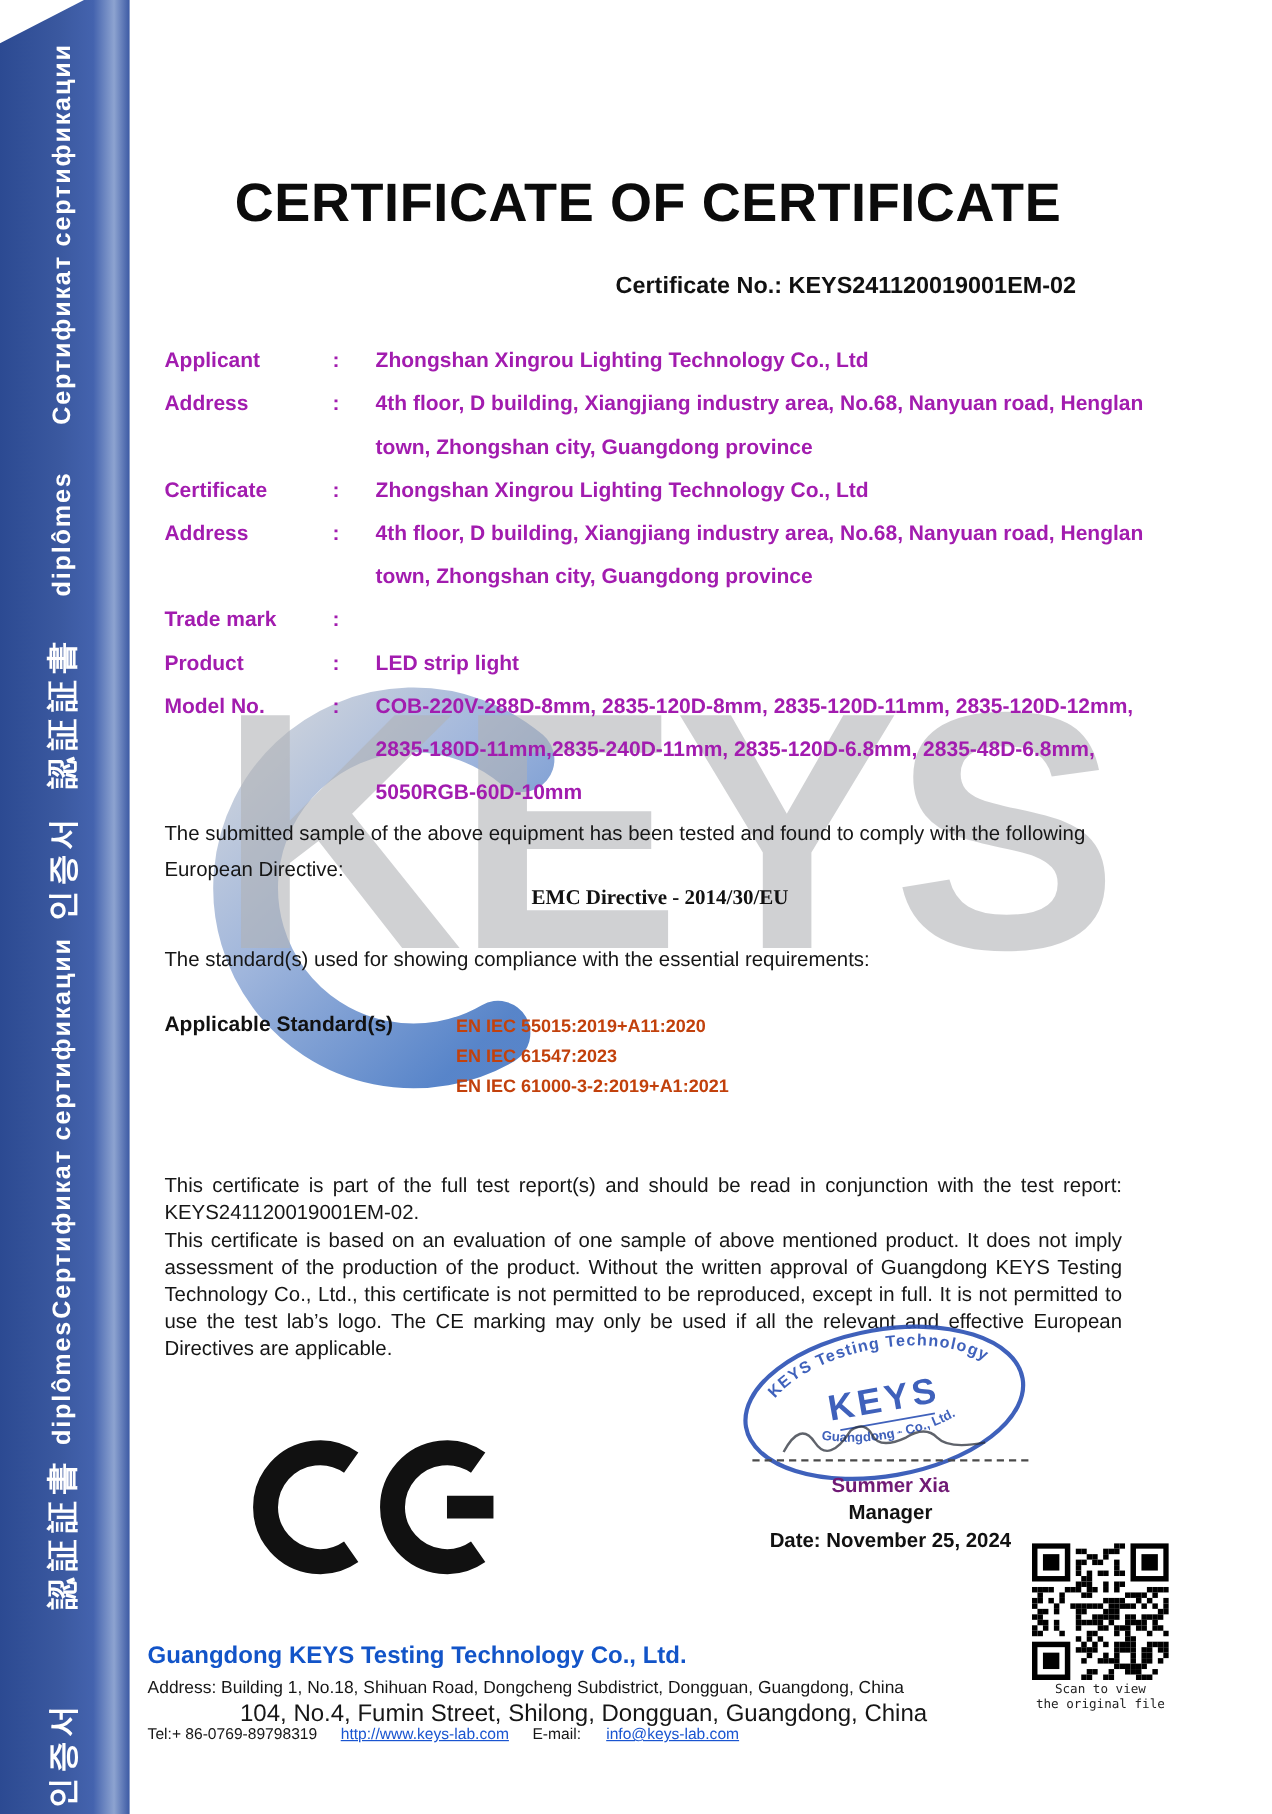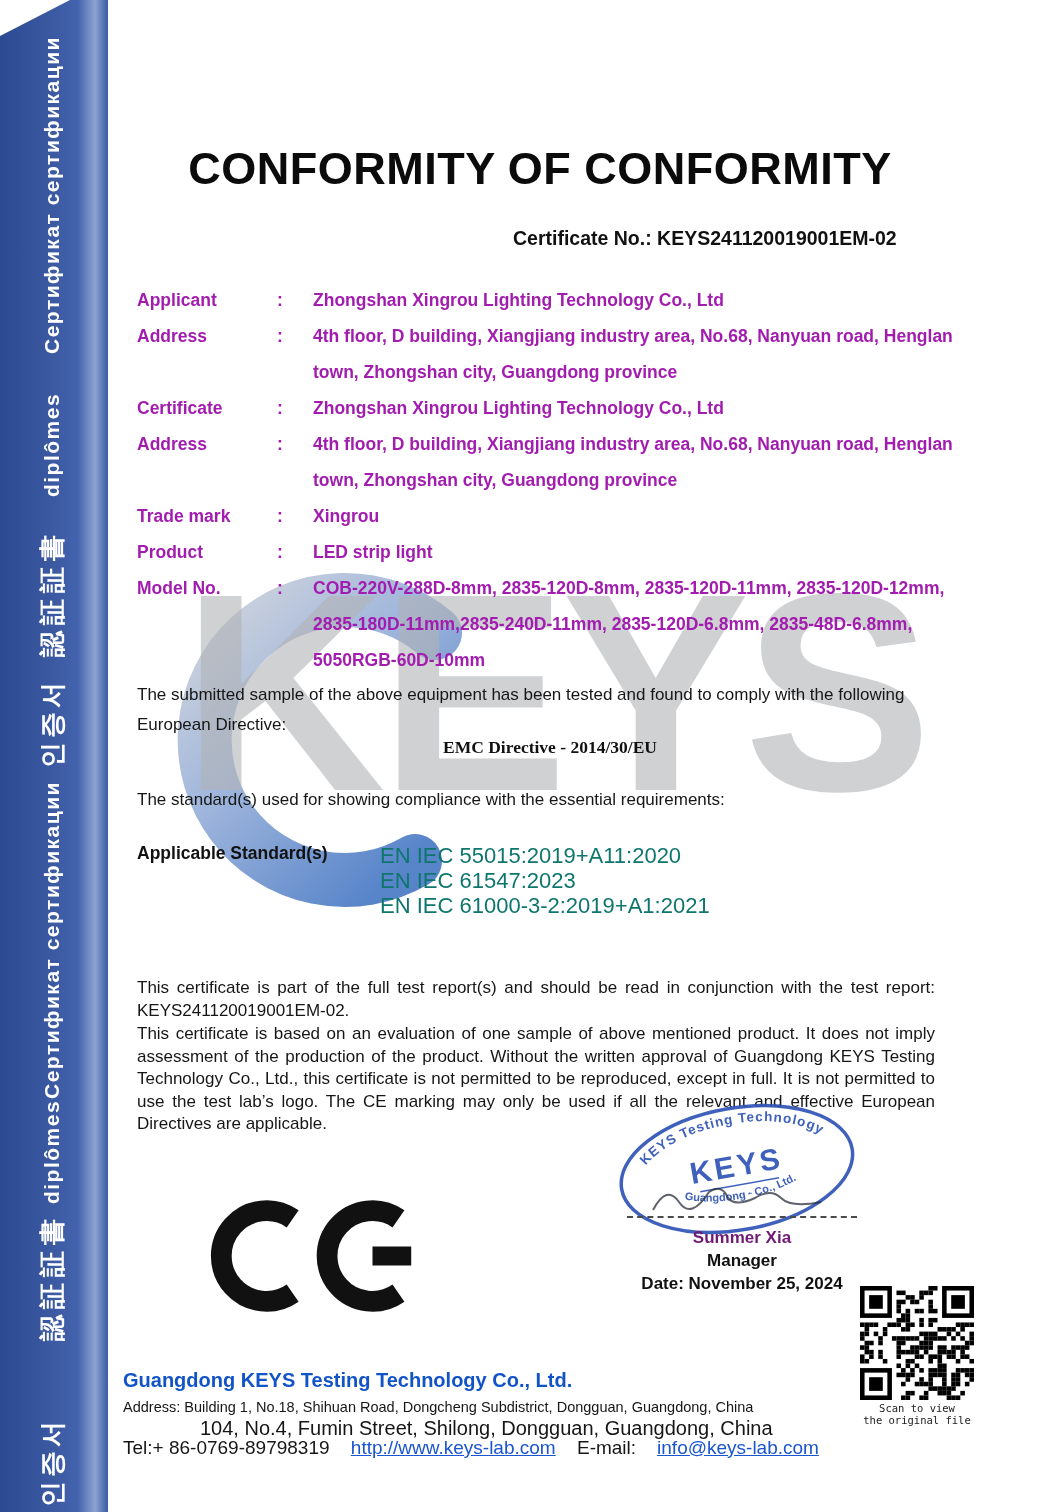--- a/index.html
+++ b/index.html
@@ -38,21 +38,21 @@
   .frow { display:grid; grid-template-columns:140px 36px 1fr; }
   .flabel, .fcolon, .fvalue { font-size:17.5px; font-weight:bold; color:#a21caf; line-height:36px; }
 
   
   .intro { position:absolute; left:137px; top:680px; width:800px; font-size:17px; line-height:30px; color:#161616; }
   .directive { position:absolute; left:137px; top:737px; width:826px; text-align:center;
     font-size:17.5px; font-weight:bold; color:#111;font-family:Liberation Serif, serif; }
   .std-intro { position:absolute; left:137px; top:790px; font-size:17px; color:#161616; }
   .std-label { position:absolute; left:137px; top:843px; font-size:17.5px; font-weight:bold; color:#111; }
   .std-list { position:absolute; left:380px; top:843px; }
-  .std-list div { font-size:22px; font-weight:normal; color:#0f766e; line-height:25px; }
+  .std-list div { font-size:15px; font-weight:bold; color:#c2410c; line-height:25px; }
   .disc1 { position:absolute; left:137px; top:977px; width:798px; font-size:17px; line-height:22.5px;
     text-align:justify; color:#161616; }
   .disc2 { position:absolute; left:137px; top:1023px; width:798px; font-size:17px; line-height:22.5px;
     text-align:justify; color:#161616; }
 
   
   .ce-mark { position:absolute; left:210px; top:1192px; }
   .stamp { position:absolute; left:612px; top:1102px; transform:rotate(-10deg); opacity:0.92; }
   .sig-squiggle { position:absolute; left:645px; top:1178px; }
   .sign-line { position:absolute; left:627px; top:1216px; width:230px; border-top:2px dashed #4a4a4a; }
@@ -62,21 +62,21 @@
 
   
   .qr { position:absolute; left:860px; top:1286px; width:114px; height:114px; background:#fff; }
   .qr-caption { position:absolute; left:852px; top:1402px; width:130px; text-align:center;
     font-family:"DejaVu Sans Mono", monospace; font-size:10.5px; line-height:12px; color:#222; }
 
   
   .footer-company { position:absolute; left:123px; top:1369px; font-size:20px; font-weight:bold; color:#1254c8; }
   .footer-addr1 { position:absolute; left:123px; top:1399px; font-size:14.5px; color:#161616; }
   .footer-addr2 { position:absolute; left:200px; top:1417px; font-size:20px; color:#161616; }
-  .footer-telrow { position:absolute; left:123px; top:1437px; font-size:19px; color:#161616; }
+  .footer-telrow { position:absolute; left:123px; top:1437px; font-size:13px; color:#161616; }
   .footer-telrow span { margin-right:16px; }
   .link { color:#1a55d0; text-decoration:underline; cursor:pointer; }
 </style>
 </head>
 <body>
 
 <div class="page">
 
   <svg class="wm-swoosh" width="350" height="350" viewBox="0 0 350 350">
     <defs>
@@ -95,21 +95,21 @@
     <span class="side-label s2">diplômes</span>
     <span class="side-label s3">認証証書</span>
     <span class="side-label s4">인증서</span>
     <span class="side-label s5">Сертификат сертификации</span>
     <span class="side-label s6">diplômes</span>
     <span class="side-label s7">認証証書</span>
     <span class="side-label s8">인증서</span>
   </aside>
   <div class="corner-cut"></div>
 
-  <h1 class="title">CONFORMITY OF CONFORMITY</h1>
+  <h1 class="title">CERTIFICATE OF CERTIFICATE</h1>
   <div class="cert-no">Certificate No.: KEYS241120019001EM-02</div>
 
   <div class="fields">
     <div class="frow">
       <div class="flabel">Applicant</div>
       <div class="fcolon">:</div>
       <div class="fvalue">Zhongshan Xingrou Lighting Technology Co., Ltd</div>
     </div>
     <div class="frow">
       <div class="flabel">Address</div>
@@ -122,21 +122,20 @@
       <div class="fvalue">Zhongshan Xingrou Lighting Technology Co., Ltd</div>
     </div>
     <div class="frow">
       <div class="flabel">Address</div>
       <div class="fcolon">:</div>
       <div class="fvalue">4th floor,  D building, Xiangjiang industry area, No.68, Nanyuan road, Henglan town, Zhongshan city, Guangdong province</div>
     </div>
     <div class="frow">
       <div class="flabel">Trade mark</div>
       <div class="fcolon">:</div>
-      <div class="fvalue">Xingrou</div>
     </div>
     <div class="frow">
       <div class="flabel">Product</div>
       <div class="fcolon">:</div>
       <div class="fvalue">LED strip light</div>
     </div>
     <div class="frow">
       <div class="flabel">Model No.</div>
       <div class="fcolon">:</div>
       <div class="fvalue">COB-220V-288D-8mm, 2835-120D-8mm, 2835-120D-11mm, 2835-120D-12mm, 2835-180D-11mm,2835-240D-11mm, 2835-120D-6.8mm, 2835-48D-6.8mm, 5050RGB-60D-10mm</div>

